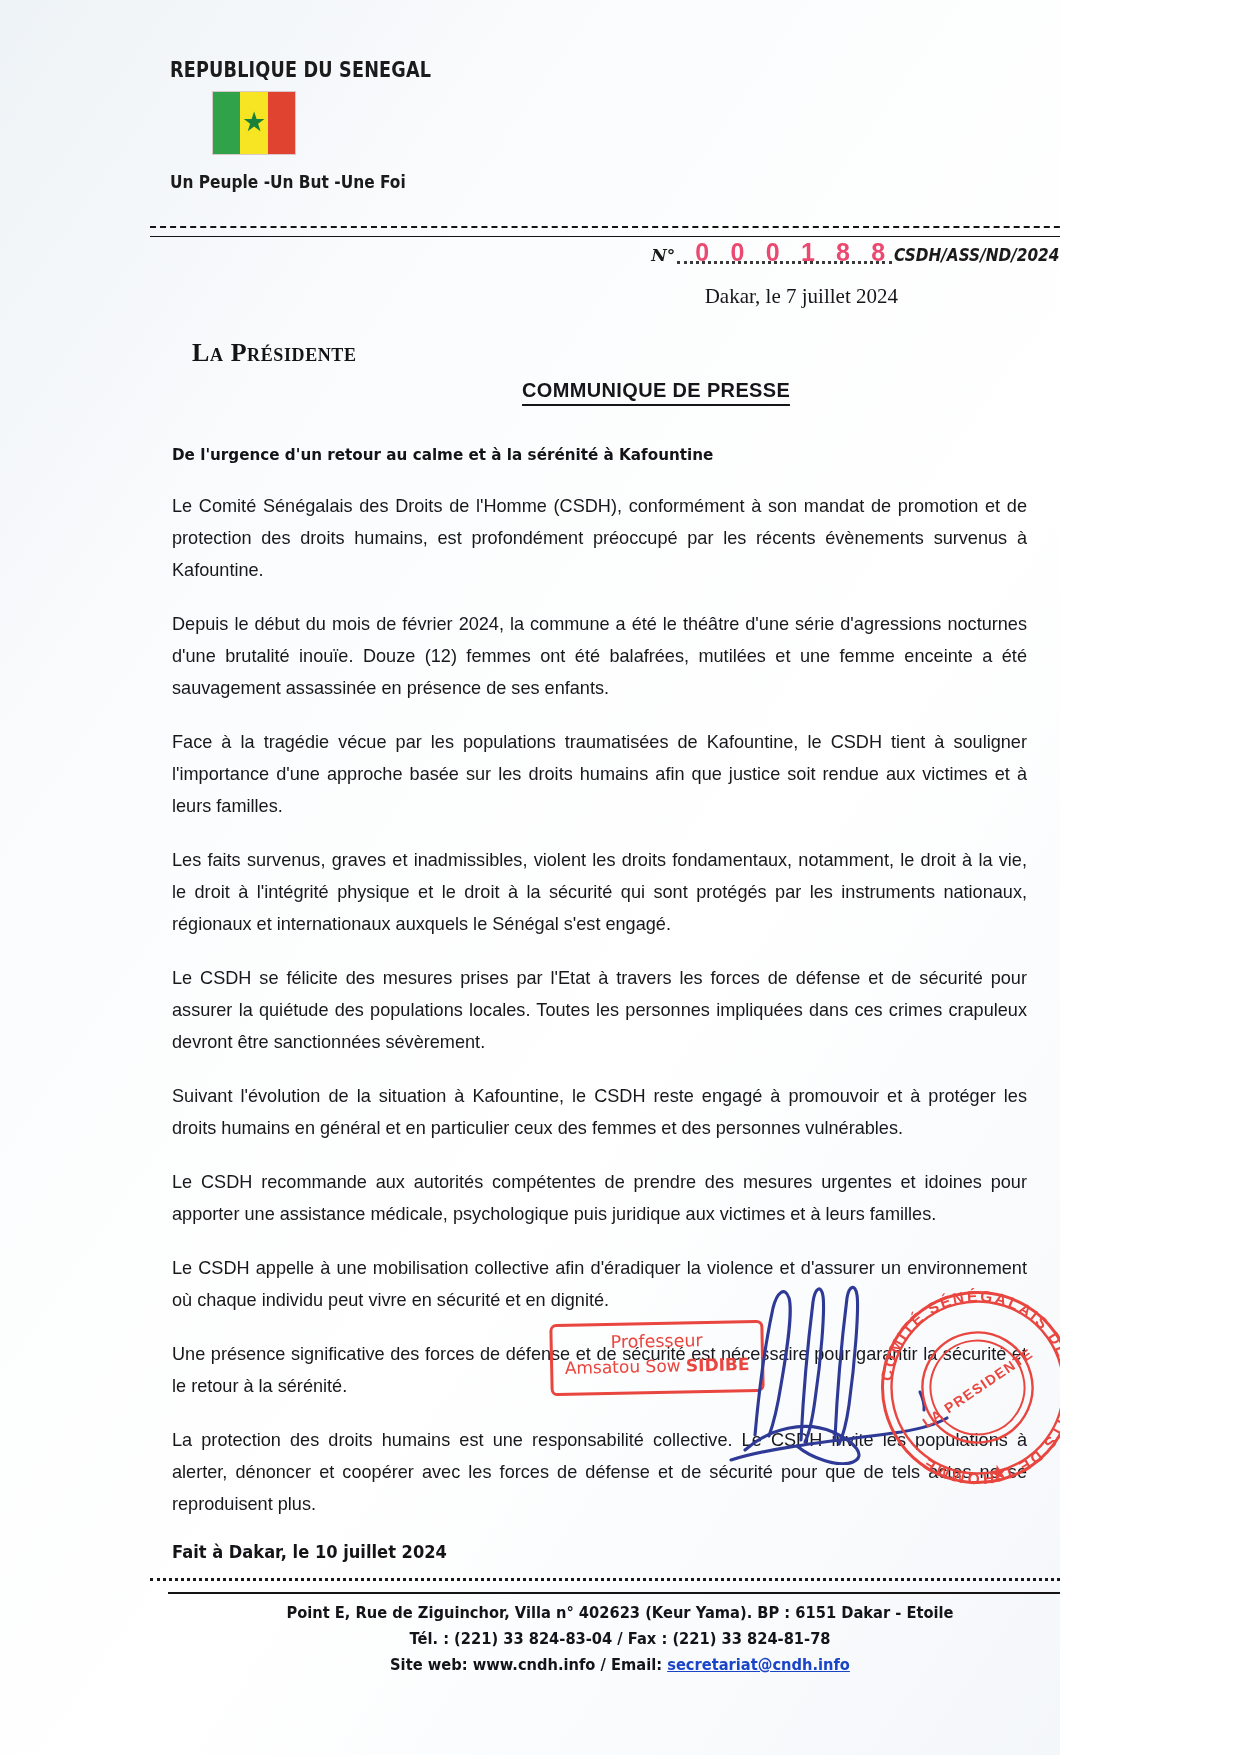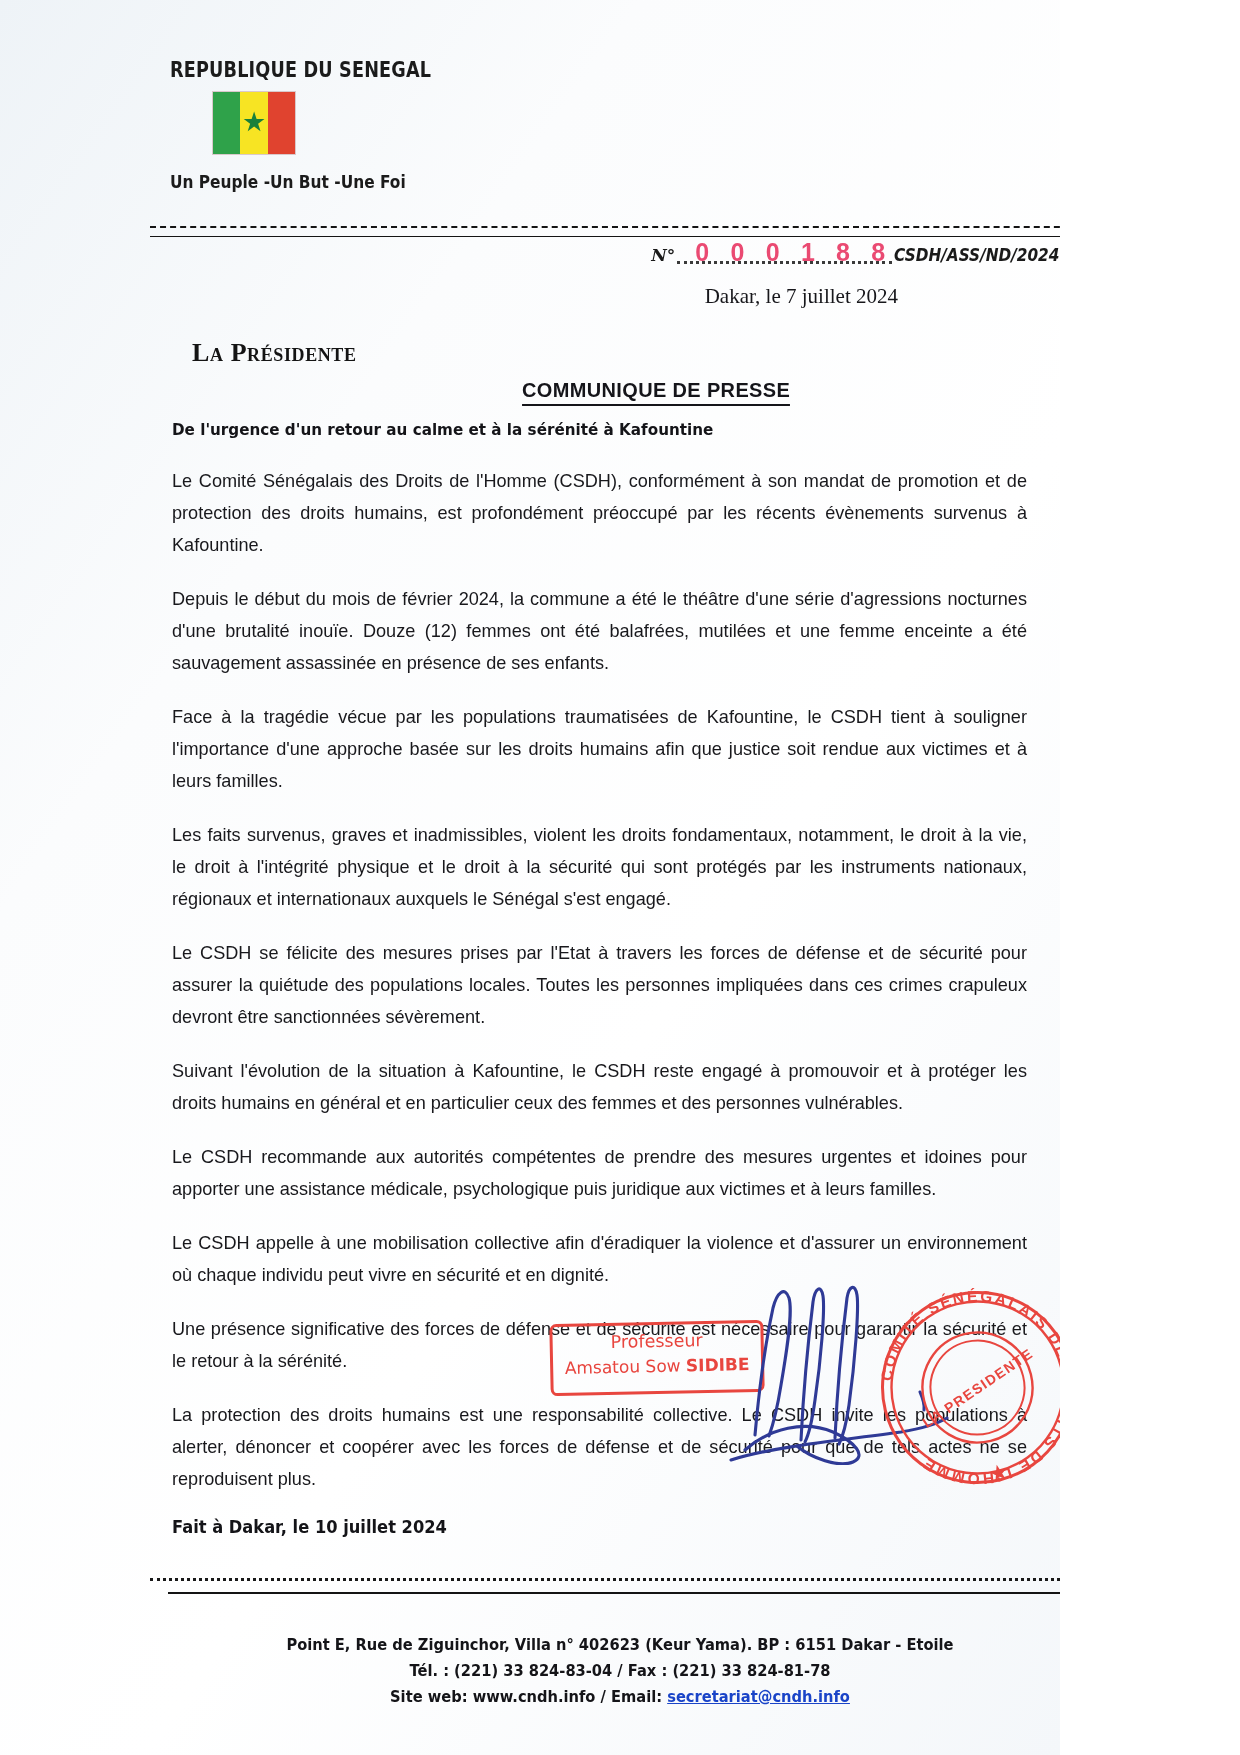--- a/index.html
+++ b/index.html
@@ -288,21 +288,21 @@
     color: #15151a;
     border-bottom: 2.4px solid #15151a;
     padding-bottom: 2px;
     transform: scaleX(0.95);
     display: inline-block;
   }
 
   
   .body {
     position: absolute;
-    top: 420px;
+    top: 445px;
     left: 172px;
     width: 868px;
   }
   .subtitle {
     font-family: "DejaVu Sans", sans-serif;
     font-weight: bold;
     font-size: 16.5px;
     color: #141418;
     transform: scaleX(0.92);
     transform-origin: left center;
@@ -402,21 +402,20 @@
     top: 1592px;
     width: 900px;
     border-top: 2px solid #141414;
   }
   .footer {
     position: absolute;
     top: 1600px;
     left: 0;
     width: 1240px;
     text-align: center;
-    margin-top: 32px;
   }
   .footer div {
     font-family: "DejaVu Sans", sans-serif;
     font-weight: bold;
     font-size: 15.6px;
     color: #141418;
     line-height: 26px;
     transform: scaleX(0.94);
   }
   .footer .mail {

